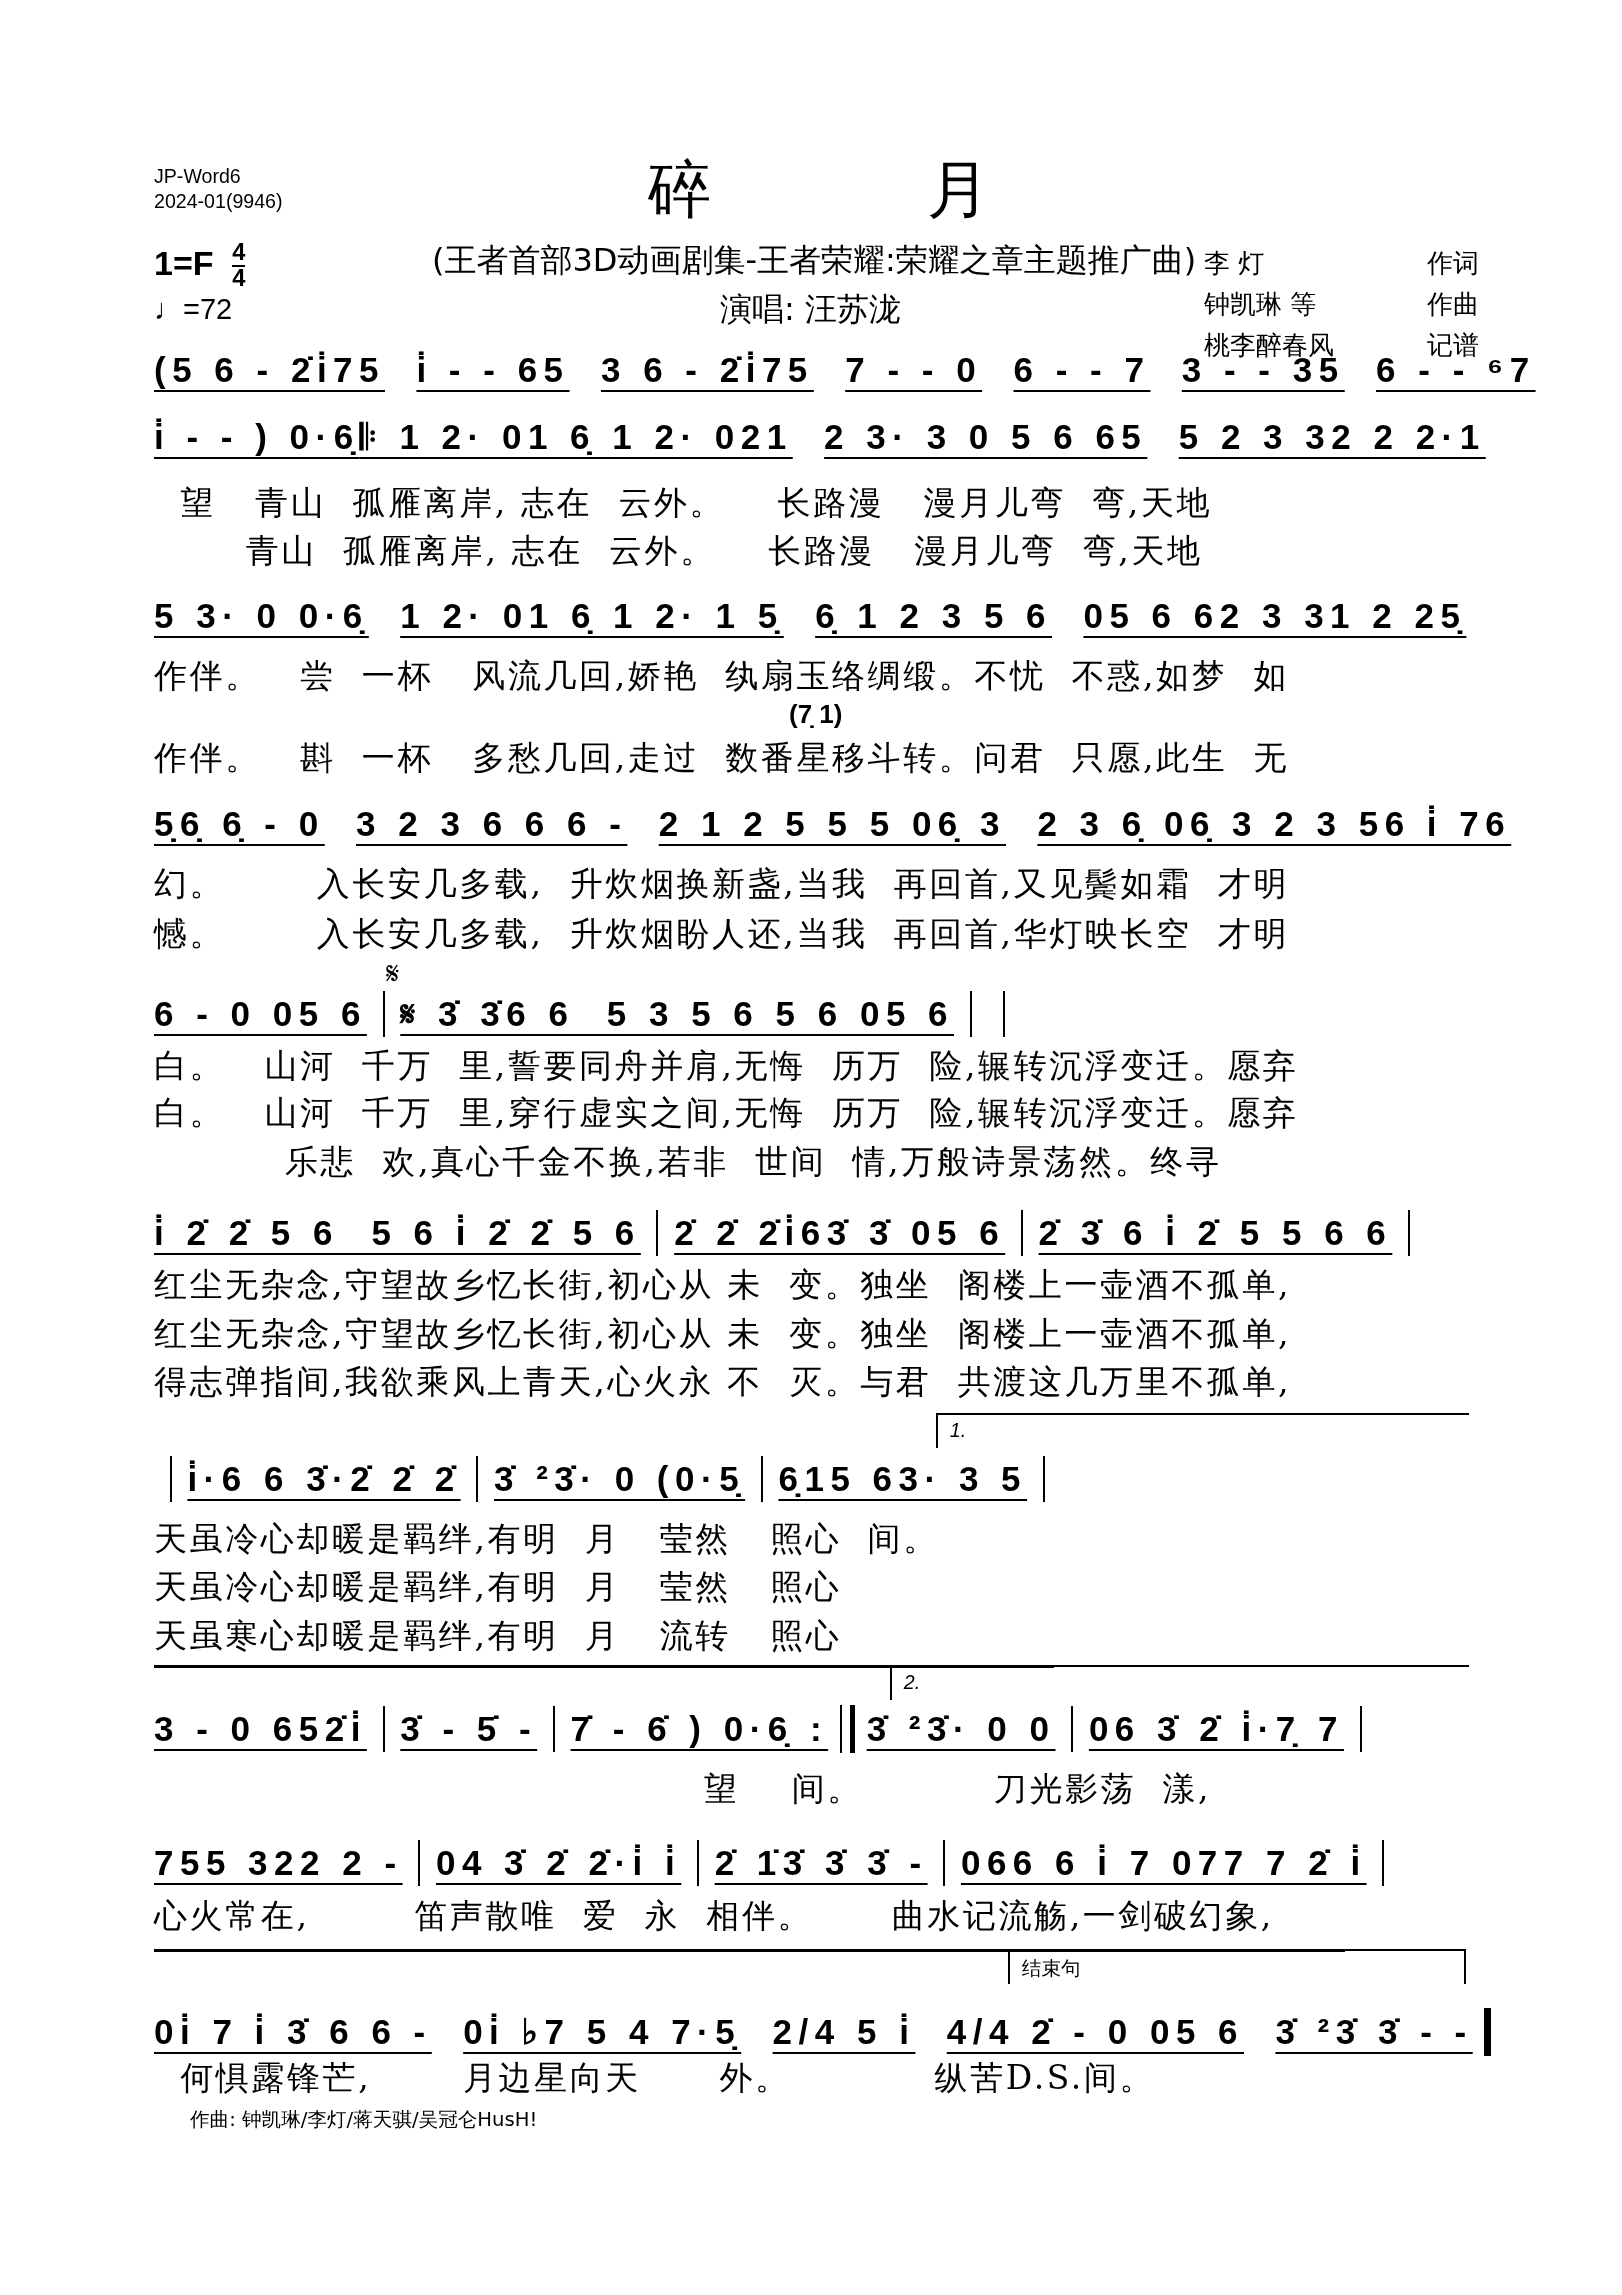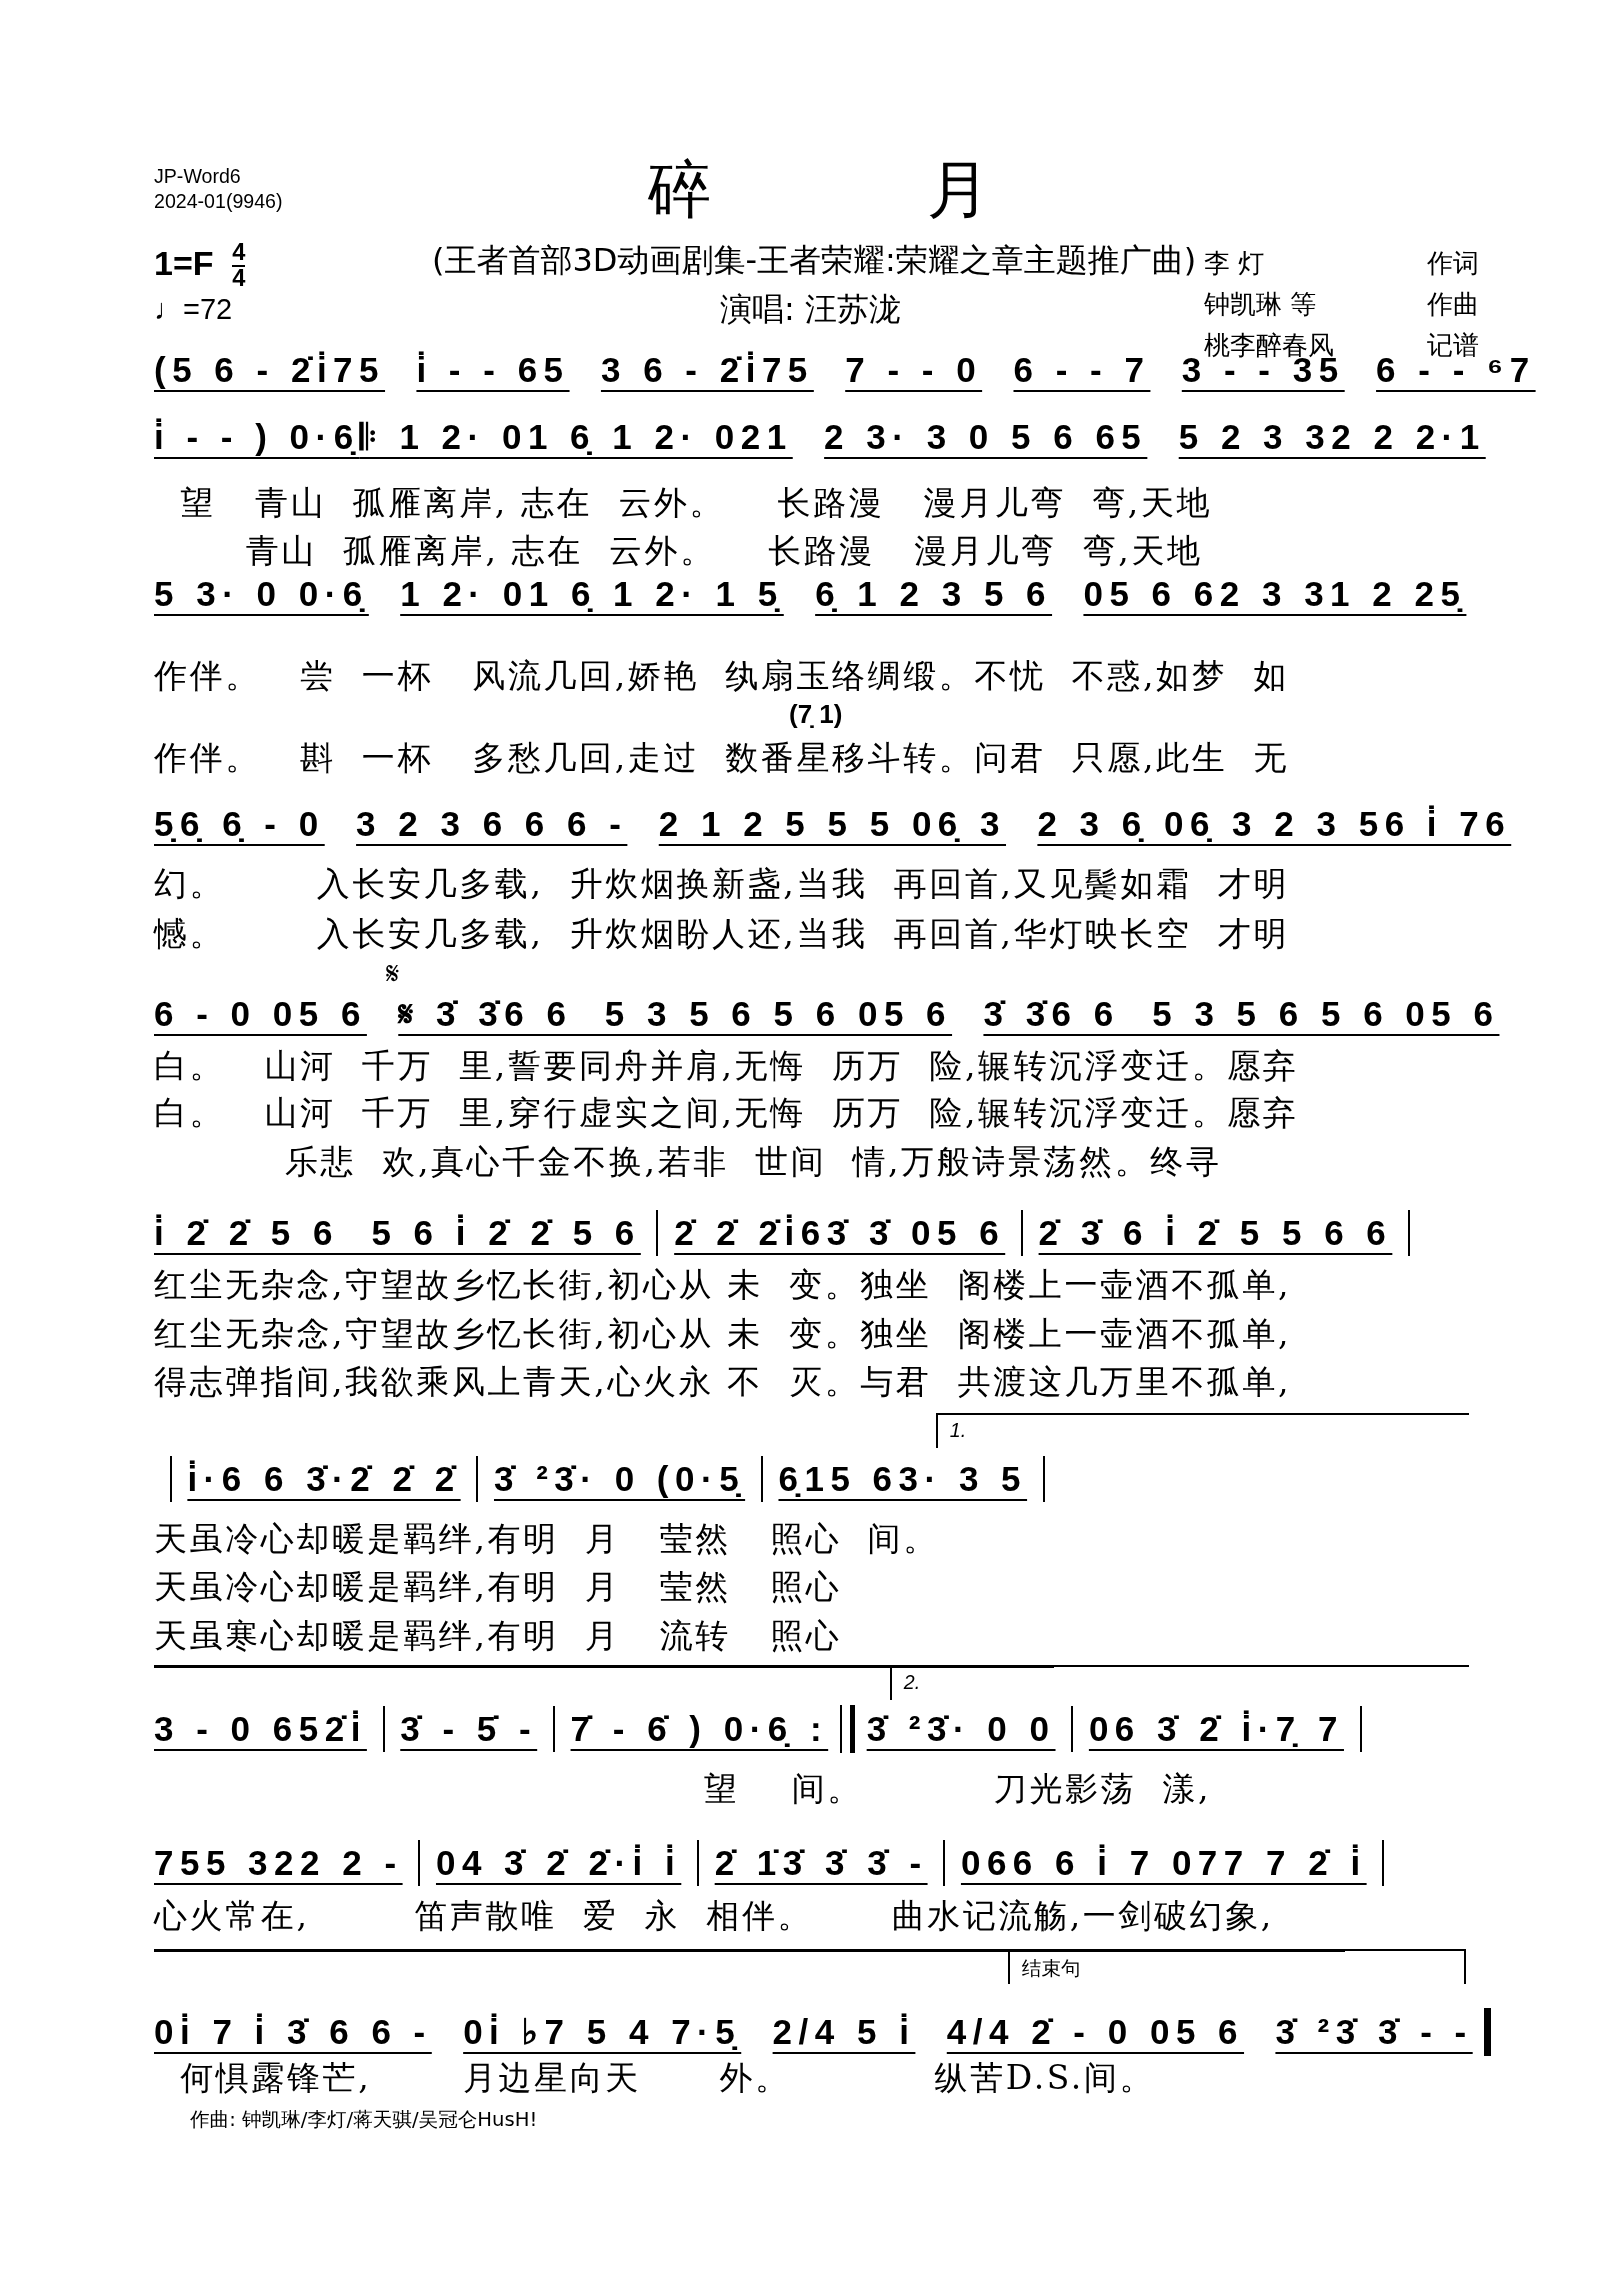--- a/index.html
+++ b/index.html
@@ -77,21 +77,21 @@
 
 <div class="staff" style="top:411px;">
   <span class="notes">i̇ - - ) 0·6̣</span>
   <span class="notes">𝄆 1 2· 01 6̣ 1 2· 021</span><span class="bar"></span>
   <span class="notes">2 3· 3 0 5 6 65</span><span class="bar"></span>
   <span class="notes">5 2 3 32 2 2·1</span><span class="bar"></span>
 </div>
 <div class="lyric" style="top:481px;">  望   青山  孤雁离岸, 志在  云外。    长路漫   漫月儿弯  弯,天地</div>
 <div class="lyric" style="top:529px;">       青山  孤雁离岸, 志在  云外。    长路漫   漫月儿弯  弯,天地</div>
 
-<div class="staff" style="top:568px;">
+<div class="staff" style="top:590px;">
   <span class="notes">5 3· 0 0·6̣</span><span class="bar"></span>
   <span class="notes">1 2· 01 6̣ 1 2· 1 5̣</span><span class="bar"></span>
   <span class="notes">6̣ 1 2 3 5 6</span><span class="bar"></span>
   <span class="notes">05 6 62 3 31 2 25̣</span><span class="bar"></span>
 </div>
 <div class="lyric" style="top:654px;">作伴。   尝  一杯   风流几回,娇艳  纨扇玉络绸缎。不忧  不惑,如梦  如</div>
 <div class="abs" style="left:789px;top:699px;font-family:'Liberation Sans',sans-serif;font-weight:bold;font-size:26px;">(7̣ 1)</div>
 <div class="lyric" style="top:736px;">作伴。   斟  一杯   多愁几回,走过  数番星移斗转。问君  只愿,此生  无</div>
 
 <div class="staff" style="top:798px;">
@@ -100,21 +100,21 @@
   <span class="notes">2 1 2 5 5 5 06̣ 3</span><span class="bar"></span>
   <span class="notes">2 3 6̣ 06̣ 3 2 3 56 i̇ 76</span><span class="bar"></span>
 </div>
 <div class="lyric" style="top:862px;">幻。       入长安几多载,  升炊烟换新盏,当我  再回首,又见鬓如霜  才明</div>
 <div class="lyric" style="top:912px;">憾。       入长安几多载,  升炊烟盼人还,当我  再回首,华灯映长空  才明</div>
 
 <div class="sign" style="left:386px;top:955px;">𝄋</div>
 <div class="staff" style="top:988px;">
   <span class="notes">6 - 0 05 6</span><span class="bar"></span>
   <span class="notes">𝄋 3̇ 3̇6 6  5 3 5 6 5 6 05 6</span><span class="bar"></span>
-  <span class="notes">3̇ 3̇6 6  5 3 5 6 5 6 05 6</span><span class="bar"></span>
+  <span class="bar"></span>
 </div>
 <div class="lyric" style="top:1044px;">白。   山河  千万  里,誓要同舟并肩,无悔  历万  险,辗转沉浮变迁。愿弃</div>
 <div class="lyric" style="top:1091px;">白。   山河  千万  里,穿行虚实之间,无悔  历万  险,辗转沉浮变迁。愿弃</div>
 <div class="lyric" style="top:1140px;">          乐悲  欢,真心千金不换,若非  世间  情,万般诗景荡然。终寻</div>
 
 <div class="staff" style="top:1207px;">
   <span class="notes">i̇ 2̇ 2̇ 5 6  5 6 i̇ 2̇ 2̇ 5 6</span><span class="bar"></span>
   <span class="notes">2̇ 2̇ 2̇i̇63̇ 3̇ 05 6</span><span class="bar"></span>
   <span class="notes">2̇ 3̇ 6 i̇ 2̇ 5 5 6 6</span><span class="bar"></span>
 </div>

